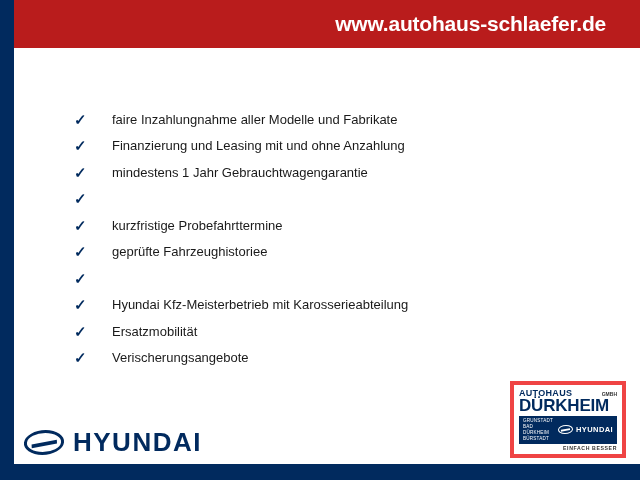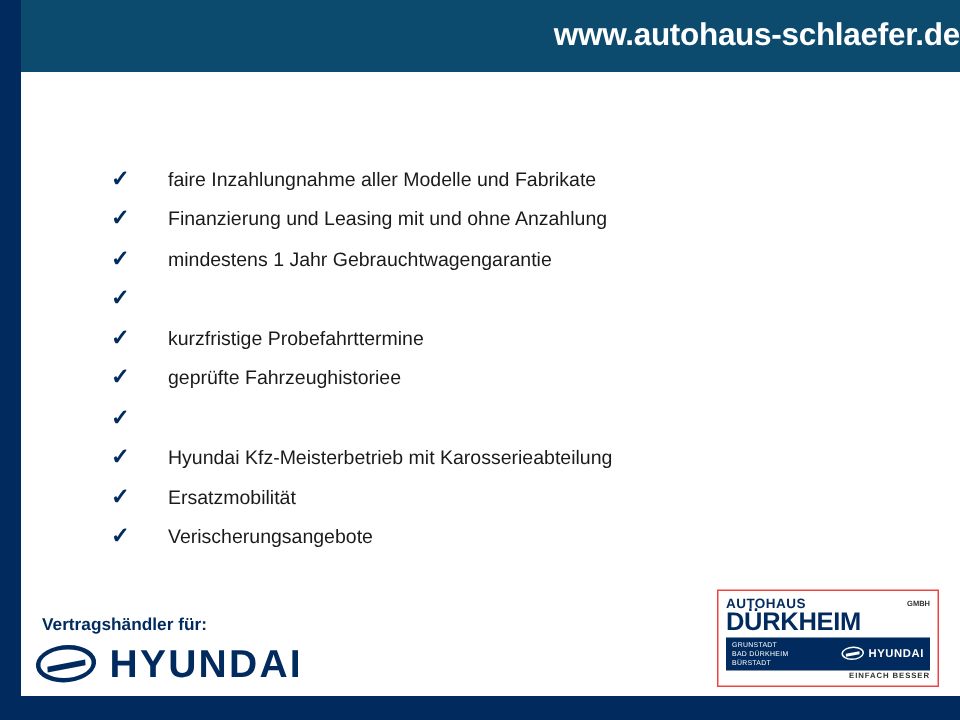--- a/index.html
+++ b/index.html
@@ -19,25 +19,25 @@
     position: absolute;
     left: 0; top: 0;
     width: 14px; height: 480px;
     background: #012a5e;
   }
   
   .top-band {
     position: absolute;
     left: 14px; top: 0;
     width: 626px; height: 48px;
-    background: #0c4a6e;
+    background: #b91c1c;
     display: flex;
     align-items: center;
     justify-content: flex-end;
-    padding-right: 0;
+    padding-right: 34px;
   }
   .top-band .url {
     color: #ffffff;
     font-size: 21px;
     font-weight: bold;
     letter-spacing: -0.2px;
   }
   
   .bottom-band {
     position: absolute;
@@ -116,23 +116,23 @@
     font-size: 26px;
     font-weight: bold;
     letter-spacing: 1.5px;
     font-family: "Liberation Sans", sans-serif;
   }
 
   
   .schlaefer {
     position: absolute;
     right: 14px; bottom: 22px;
-    width: 148px;
-    background: #ffffff;
-    border: 1px solid #ef4444;
+    width: 116px;
+    background: #ffffff;
+    border: 4px solid #ef4444;
     padding: 4px 5px 3px 5px;
   }
   .s-row1 {
     display: flex;
     align-items: flex-start;
     justify-content: space-between;
   }
   .s-brandline {
     color: #012a5e;
     font-size: 9px;
@@ -249,21 +249,20 @@
     <div class="list-item">
       <span class="check">✓</span>
       <span class="item-text">Ersatzmobilität</span>
     </div>
     <div class="list-item">
       <span class="check">✓</span>
       <span class="item-text">Verischerungsangebote</span>
     </div>
   </div>
 
-  <div class="dealer-label">Vertragshändler für:</div>
 
   <div class="hyundai-logo">
     <span class="h-oval"></span>
     <span class="h-word">HYUNDAI</span>
   </div>
 
   <div class="schlaefer">
     <div class="s-row1">
       <span class="s-brandline">AUTOHAUS</span>
       <span class="s-gmbh">GMBH</span>

